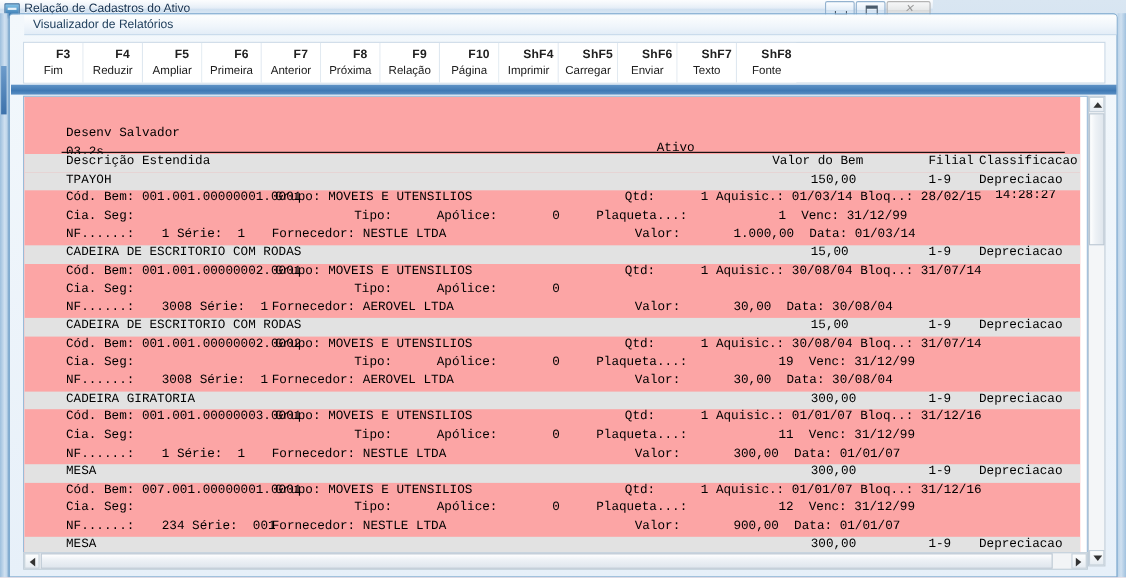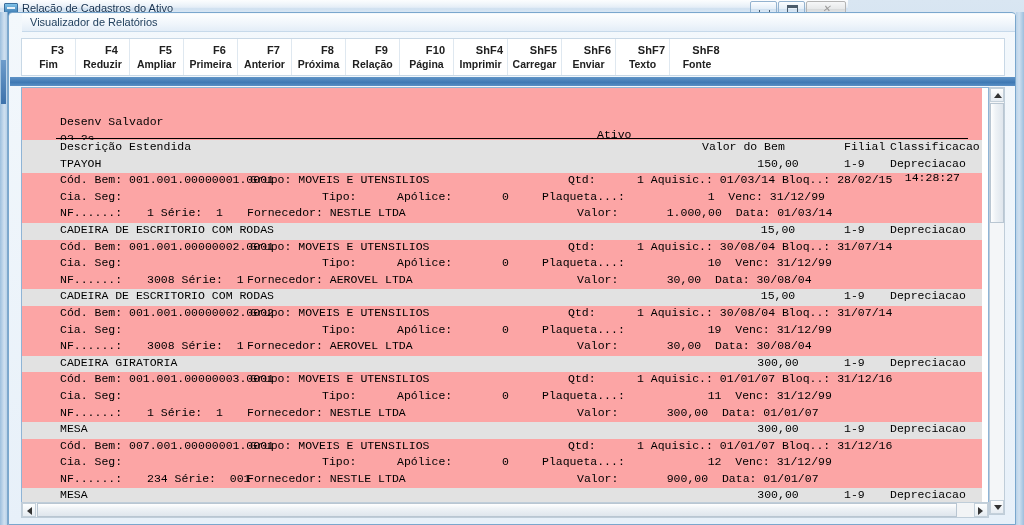--- a/index.html
+++ b/index.html
@@ -102,21 +102,21 @@
     align-items: center; justify-content: center;
     background: #ffffff;
     cursor: default;
   }
   .tb-btn:last-child { border-right: none; }
   .tb-btn .k {
     font-size: 11px; font-weight: bold; color: #202020;
     line-height: 13px; letter-spacing: .2px; padding-left: 18px;
   }
   .tb-btn .l {
-    font-size: 10.5px; color: #202020; line-height: 14px; white-space: nowrap; font-weight: bold;
+    font-size: 10.5px; color: #202020; line-height: 14px; white-space: nowrap;
   }
 
   
   .band {
     position:absolute; left:1px; top: 64px; width: 1006px; height: 9px;
     background: linear-gradient(to bottom,#5f93c6,#3f79b4 60%,#5a8fc4);
   }
 
   
   .report-area {
@@ -165,21 +165,21 @@
   .c-apol   { position:absolute; left: 375px; }
   .c-apolv  { position:absolute; left: 480px; }
   .c-nf     { position:absolute; left: 38px; }
   .c-serie  { position:absolute; left: 125px; }
   .c-forn   { position:absolute; left: 225px; }
 
   .c-qtd    { position:absolute; left: 546px; }
   .c-plaq   { position:absolute; left: 520px; }
   .c-val    { position:absolute; left: 555px; }
   .c-valbem { position:absolute; left: 680px; }
-  .c-valnum { position:absolute; left: 715px; text-align:center; width: 82px; }
+  .c-valnum { position:absolute; left: 715px; text-align:left; width: 82px; }
   .c-filial { position:absolute; left: 822px; }
   .c-class  { position:absolute; left: 868px; }
 
   
   .vscroll {
     position:absolute; right: 10px; top: 74px; width: 16px; height: 428px;
     background: #f4f6f8; border: 1px solid #bfcdd9; box-sizing:border-box;
   }
   .vs-btn {
     position:absolute; left:0; width: 14px; height: 14px;
@@ -344,21 +344,21 @@
         </div>
 
         <div class="grid" id="grid">
             <div class="rowline shade"><span class="c-desc">Descrição Estendida</span><span class="c-valbem">Valor do Bem</span><span class="c-filial">Filial</span><span class="c-class">Classificacao</span></div>
             <div class="rowline shade"><span class="c-desc">TPAYOH</span><span class="c-valnum">150,00</span><span class="c-filial">1-9</span><span class="c-class">Depreciacao</span></div>
             <div class="rowline"><span class="c-codbem">Cód. Bem: 001.001.00000001.0001</span><span class="c-grupo">Grupo: MOVEIS E UTENSILIOS</span><span class="c-qtd">Qtd:      1 Aquisic.: 01/03/14 Bloq..: 28/02/15</span></div>
             <div class="rowline"><span class="c-codbem">Cia. Seg: </span><span class="c-tipo">Tipo:</span><span class="c-apol">Apólice:</span><span class="c-apolv">0</span><span class="c-plaq">Plaqueta...:            1  Venc: 31/12/99</span></div>
             <div class="rowline"><span class="c-nf">NF......:</span><span class="c-serie">1 Série:  1</span><span class="c-forn">Fornecedor: NESTLE LTDA</span><span class="c-val">Valor:       1.000,00  Data: 01/03/14</span></div>
             <div class="rowline shade"><span class="c-desc">CADEIRA DE ESCRITORIO COM RODAS</span><span class="c-valnum">15,00</span><span class="c-filial">1-9</span><span class="c-class">Depreciacao</span></div>
             <div class="rowline"><span class="c-codbem">Cód. Bem: 001.001.00000002.0001</span><span class="c-grupo">Grupo: MOVEIS E UTENSILIOS</span><span class="c-qtd">Qtd:      1 Aquisic.: 30/08/04 Bloq..: 31/07/14</span></div>
-            <div class="rowline"><span class="c-codbem">Cia. Seg: </span><span class="c-tipo">Tipo:</span><span class="c-apol">Apólice:</span><span class="c-apolv">0</span><span class="c-plaq">Plaqueta...:            10  Venc: 31/12/99</span></div>
+            <div class="rowline"><span class="c-codbem">Cia. Seg: </span><span class="c-tipo">Tipo:</span><span class="c-apol">Apólice:</span><span class="c-apolv">0</span></div>
             <div class="rowline"><span class="c-nf">NF......:</span><span class="c-serie">3008 Série:  1</span><span class="c-forn">Fornecedor: AEROVEL LTDA</span><span class="c-val">Valor:       30,00  Data: 30/08/04</span></div>
             <div class="rowline shade"><span class="c-desc">CADEIRA DE ESCRITORIO COM RODAS</span><span class="c-valnum">15,00</span><span class="c-filial">1-9</span><span class="c-class">Depreciacao</span></div>
             <div class="rowline"><span class="c-codbem">Cód. Bem: 001.001.00000002.0002</span><span class="c-grupo">Grupo: MOVEIS E UTENSILIOS</span><span class="c-qtd">Qtd:      1 Aquisic.: 30/08/04 Bloq..: 31/07/14</span></div>
             <div class="rowline"><span class="c-codbem">Cia. Seg: </span><span class="c-tipo">Tipo:</span><span class="c-apol">Apólice:</span><span class="c-apolv">0</span><span class="c-plaq">Plaqueta...:            19  Venc: 31/12/99</span></div>
             <div class="rowline"><span class="c-nf">NF......:</span><span class="c-serie">3008 Série:  1</span><span class="c-forn">Fornecedor: AEROVEL LTDA</span><span class="c-val">Valor:       30,00  Data: 30/08/04</span></div>
             <div class="rowline shade"><span class="c-desc">CADEIRA GIRATORIA</span><span class="c-valnum">300,00</span><span class="c-filial">1-9</span><span class="c-class">Depreciacao</span></div>
             <div class="rowline"><span class="c-codbem">Cód. Bem: 001.001.00000003.0001</span><span class="c-grupo">Grupo: MOVEIS E UTENSILIOS</span><span class="c-qtd">Qtd:      1 Aquisic.: 01/01/07 Bloq..: 31/12/16</span></div>
             <div class="rowline"><span class="c-codbem">Cia. Seg: </span><span class="c-tipo">Tipo:</span><span class="c-apol">Apólice:</span><span class="c-apolv">0</span><span class="c-plaq">Plaqueta...:            11  Venc: 31/12/99</span></div>
             <div class="rowline"><span class="c-nf">NF......:</span><span class="c-serie">1 Série:  1</span><span class="c-forn">Fornecedor: NESTLE LTDA</span><span class="c-val">Valor:       300,00  Data: 01/01/07</span></div>
             <div class="rowline shade"><span class="c-desc">MESA</span><span class="c-valnum">300,00</span><span class="c-filial">1-9</span><span class="c-class">Depreciacao</span></div>

